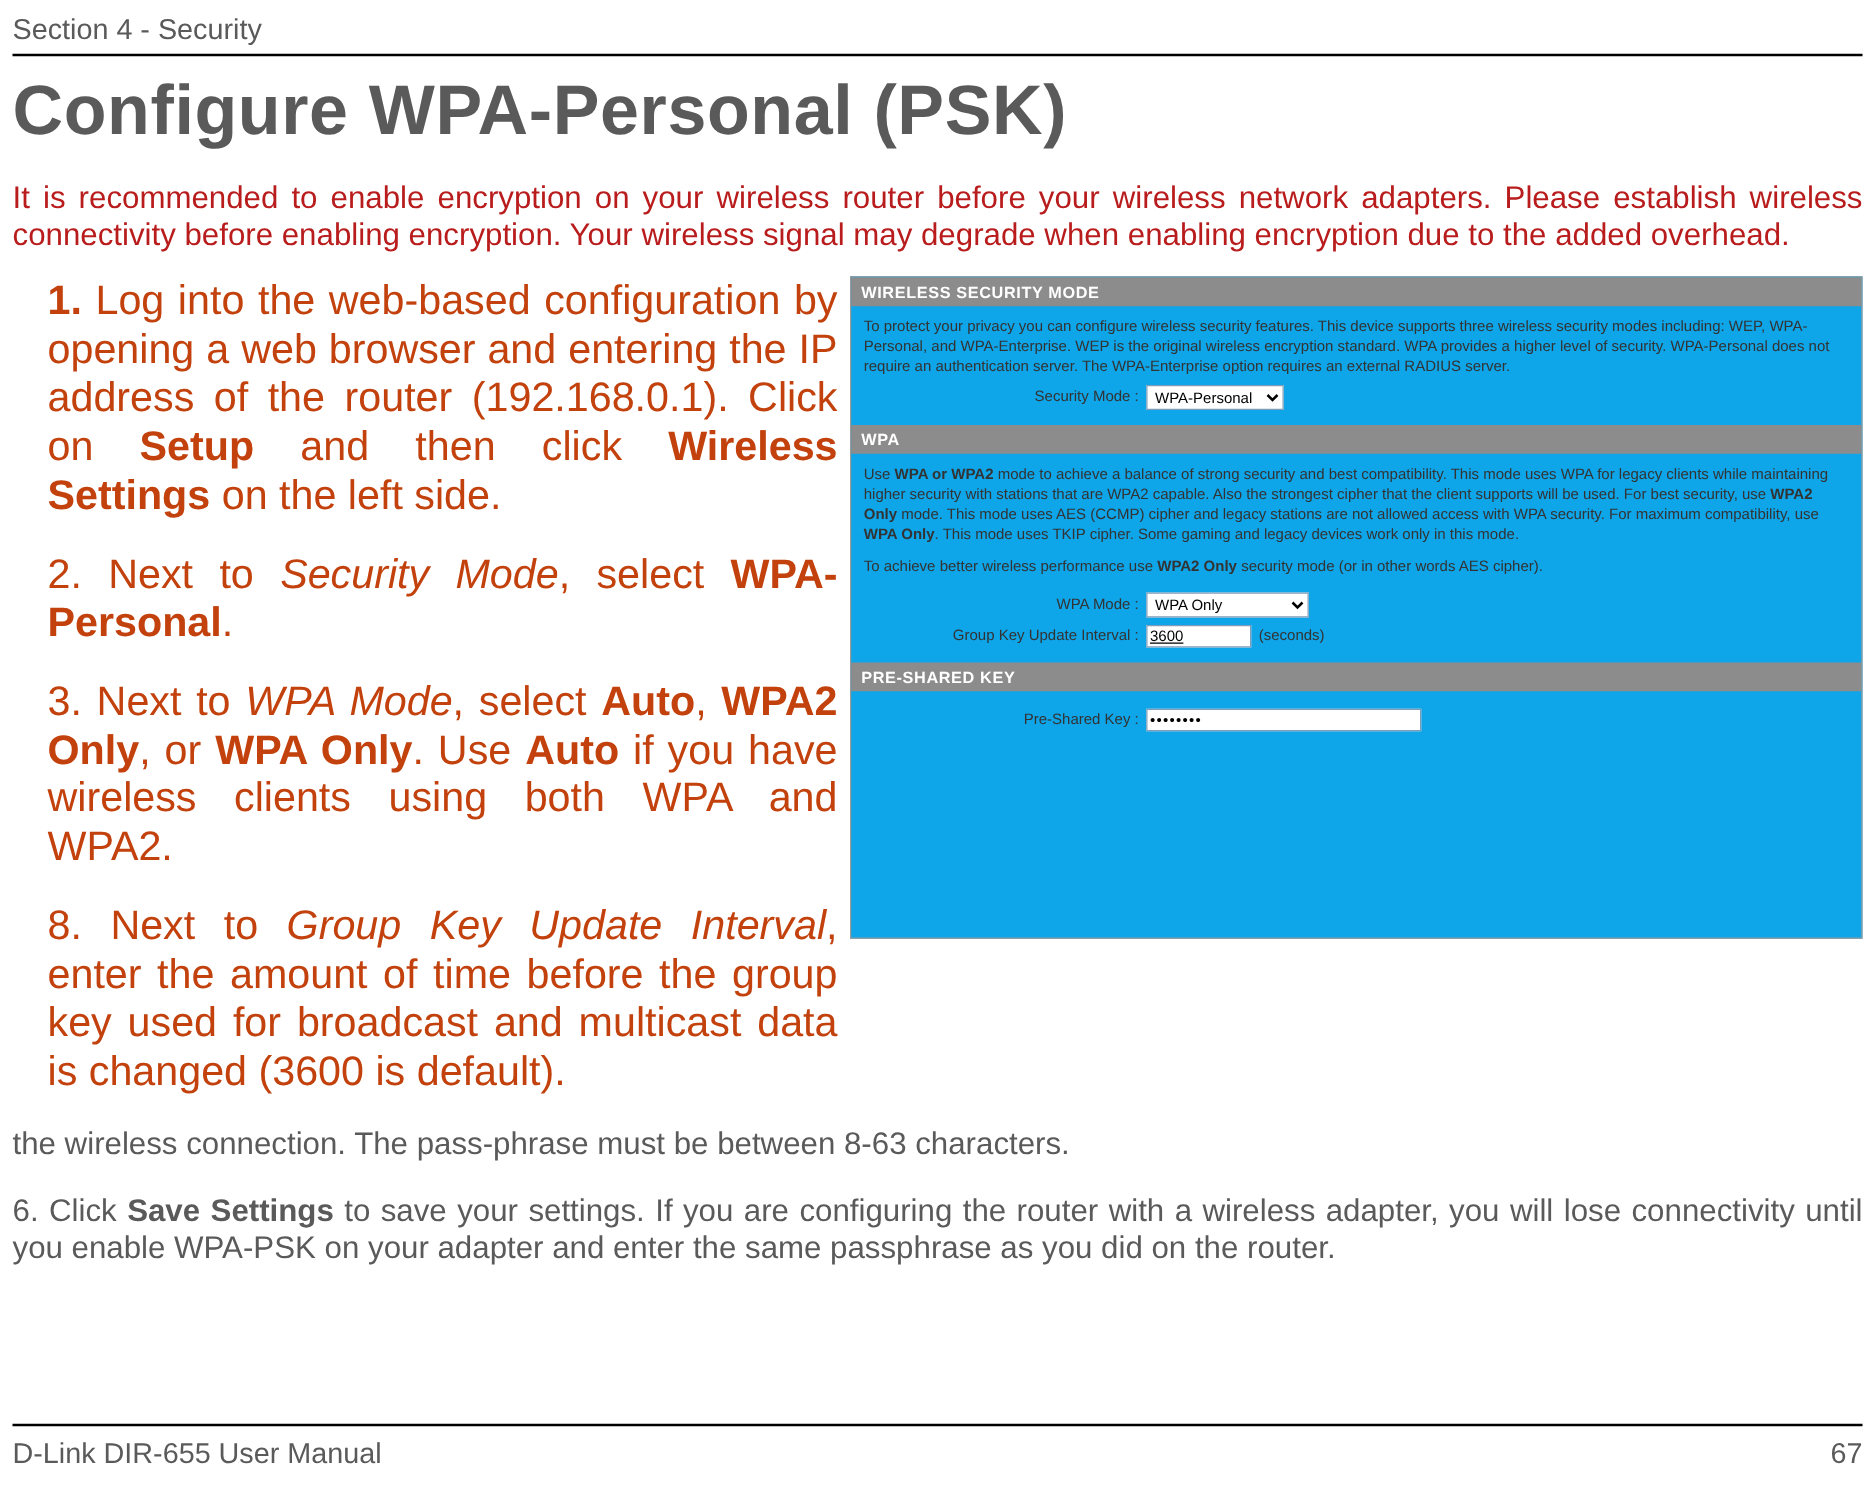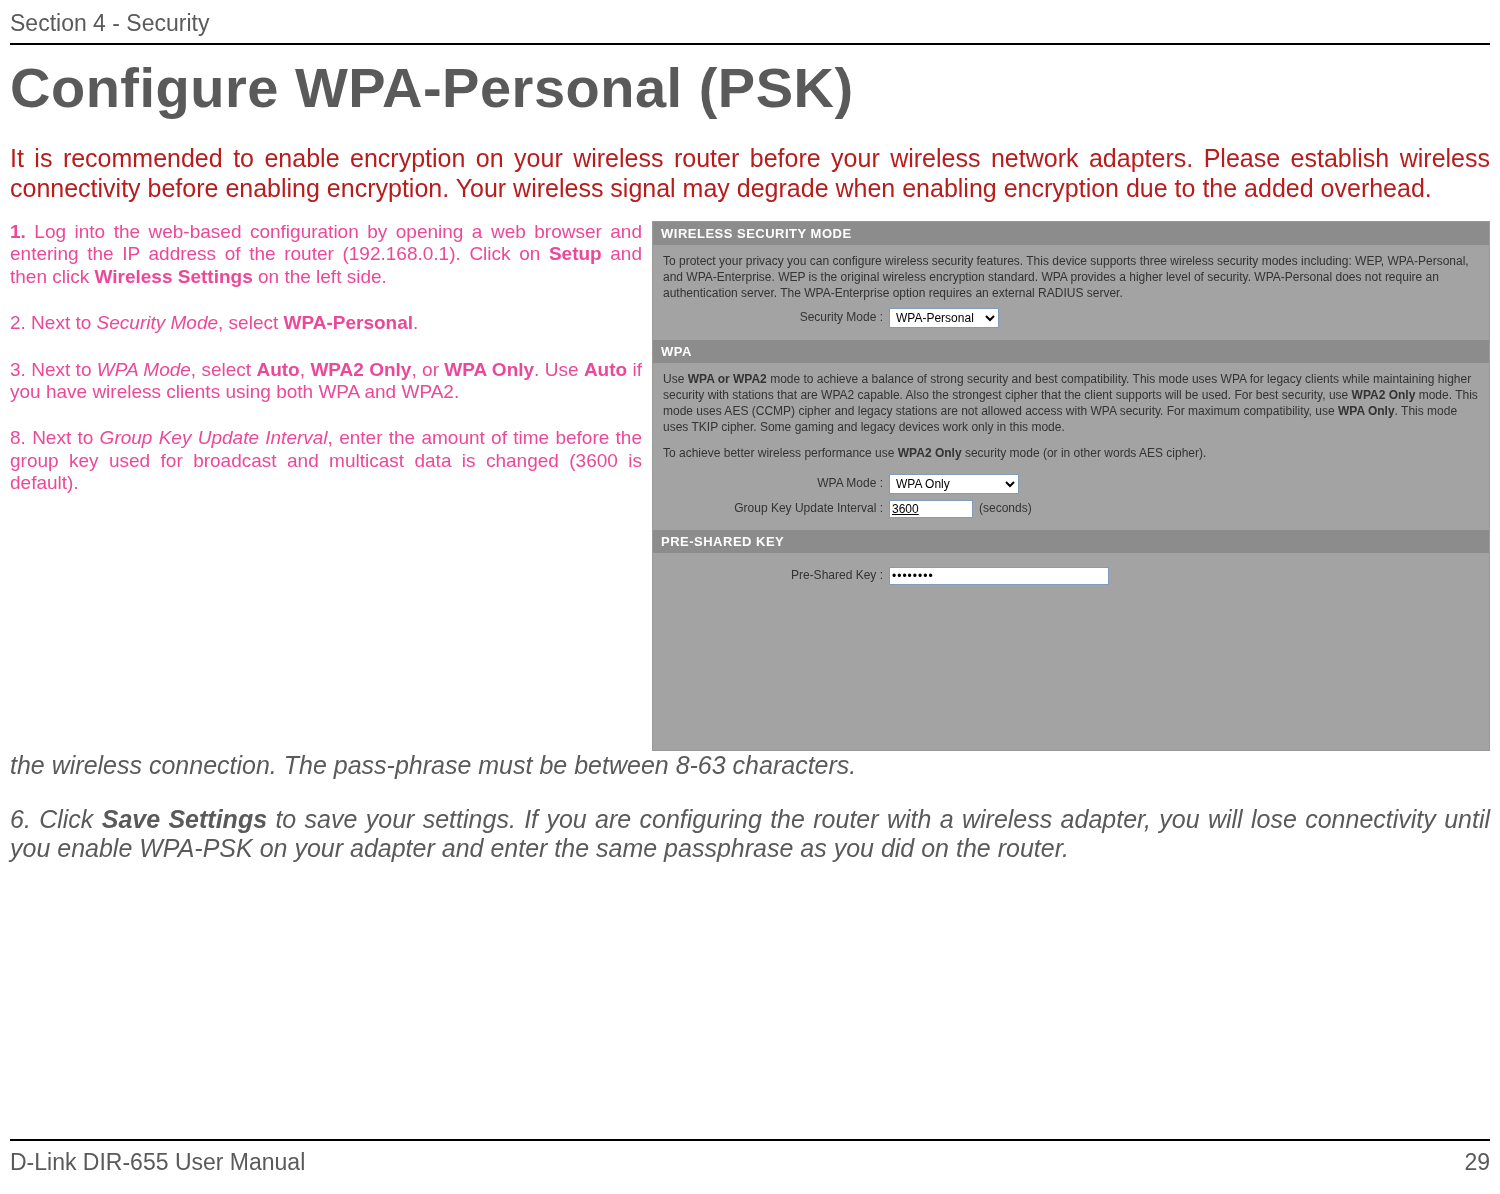--- a/index.html
+++ b/index.html
@@ -47,34 +47,35 @@
     line-height: 1.18;
     text-align: justify;
     margin-bottom: 18px;
   }
   .content-row {
     display: flex;
     gap: 10px;
   }
   .steps {
     flex: 0 0 632px;
-    font-size: 19px;
-    color: #ec4899;
+    font-size: 33px;
+    color: #c2410c;
     line-height: 1.18;
+    margin-left: 28px;
   }
   .step {
     margin-bottom: 24px;
     text-align: justify;
   }
   .bold { font-weight: bold; }
   .ital { font-style: italic; }
   .screenshot {
     flex: 1;
     border: 1px solid #999;
-    background: #a3a3a3;
+    background: #0ea5e9;
     font-family: Tahoma, Arial, sans-serif;
     font-size: 13px;
     color: #333;
     height: 530px;
     box-sizing: border-box;
   }
   .sec-head {
     background: #8c8c8c;
     color: #fff;
     font-weight: bold;
@@ -110,21 +111,20 @@
   select { height: 20px; }
   input.txt { height: 18px; }
   .wide-steps {
     font-size: 25px;
     color: #5a5a5a;
     line-height: 1.18;
   }
   .wide-step {
     margin-bottom: 24px;
     text-align: justify;
-    font-style: italic;
   }
   .footer {
     margin-top: auto;
     padding-bottom: 18px;
   }
   .footer-row {
     display: flex;
     justify-content: space-between;
     font-size: 23px;
     color: #5a5a5a;
@@ -207,16 +207,16 @@
     </div>
     <div class="wide-step">
       <span>6. Click </span><span class="bold">Save Settings</span><span> to save your settings. If you are configuring the router with a wireless adapter, you will lose connectivity until you enable WPA-PSK on your adapter and enter the same passphrase as you did on the router.</span>
     </div>
   </div>
 
   <div class="footer">
     <hr class="bottom-rule">
     <div class="footer-row">
       <div>D-Link DIR-655 User Manual</div>
-      <div>29</div>
+      <div>67</div>
     </div>
   </div>
 </div>
 
 </body></html>

